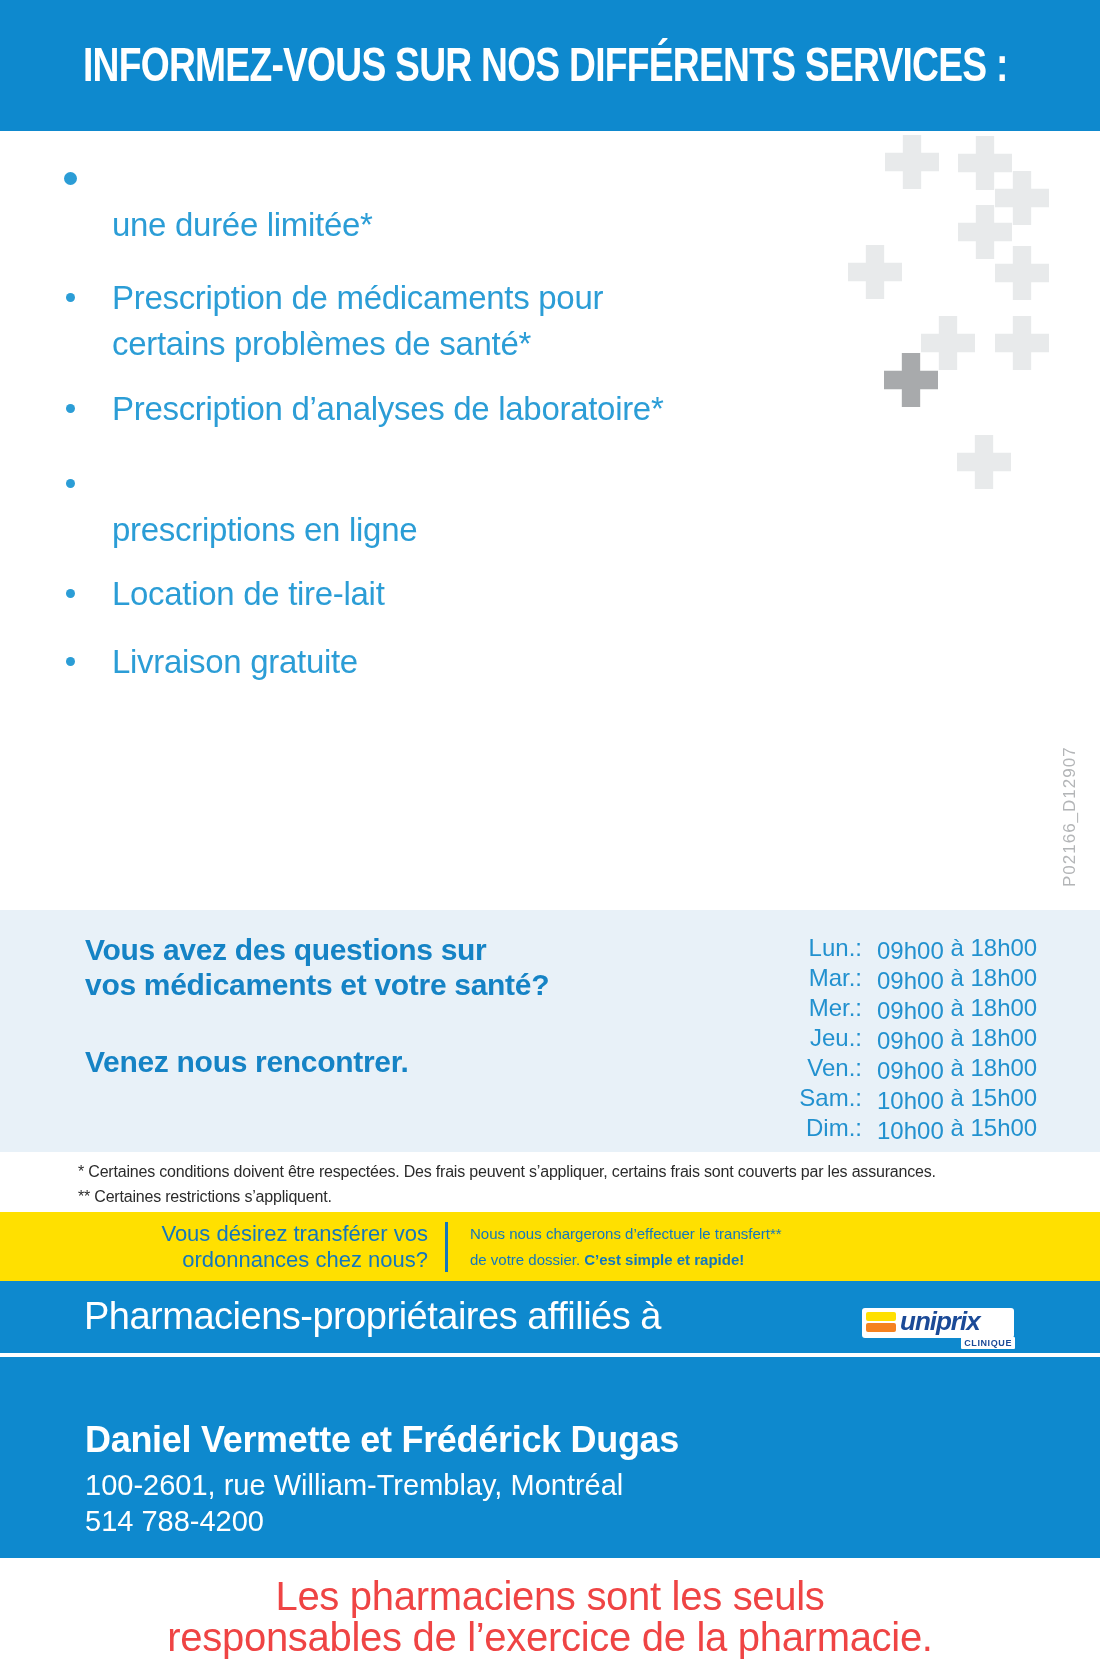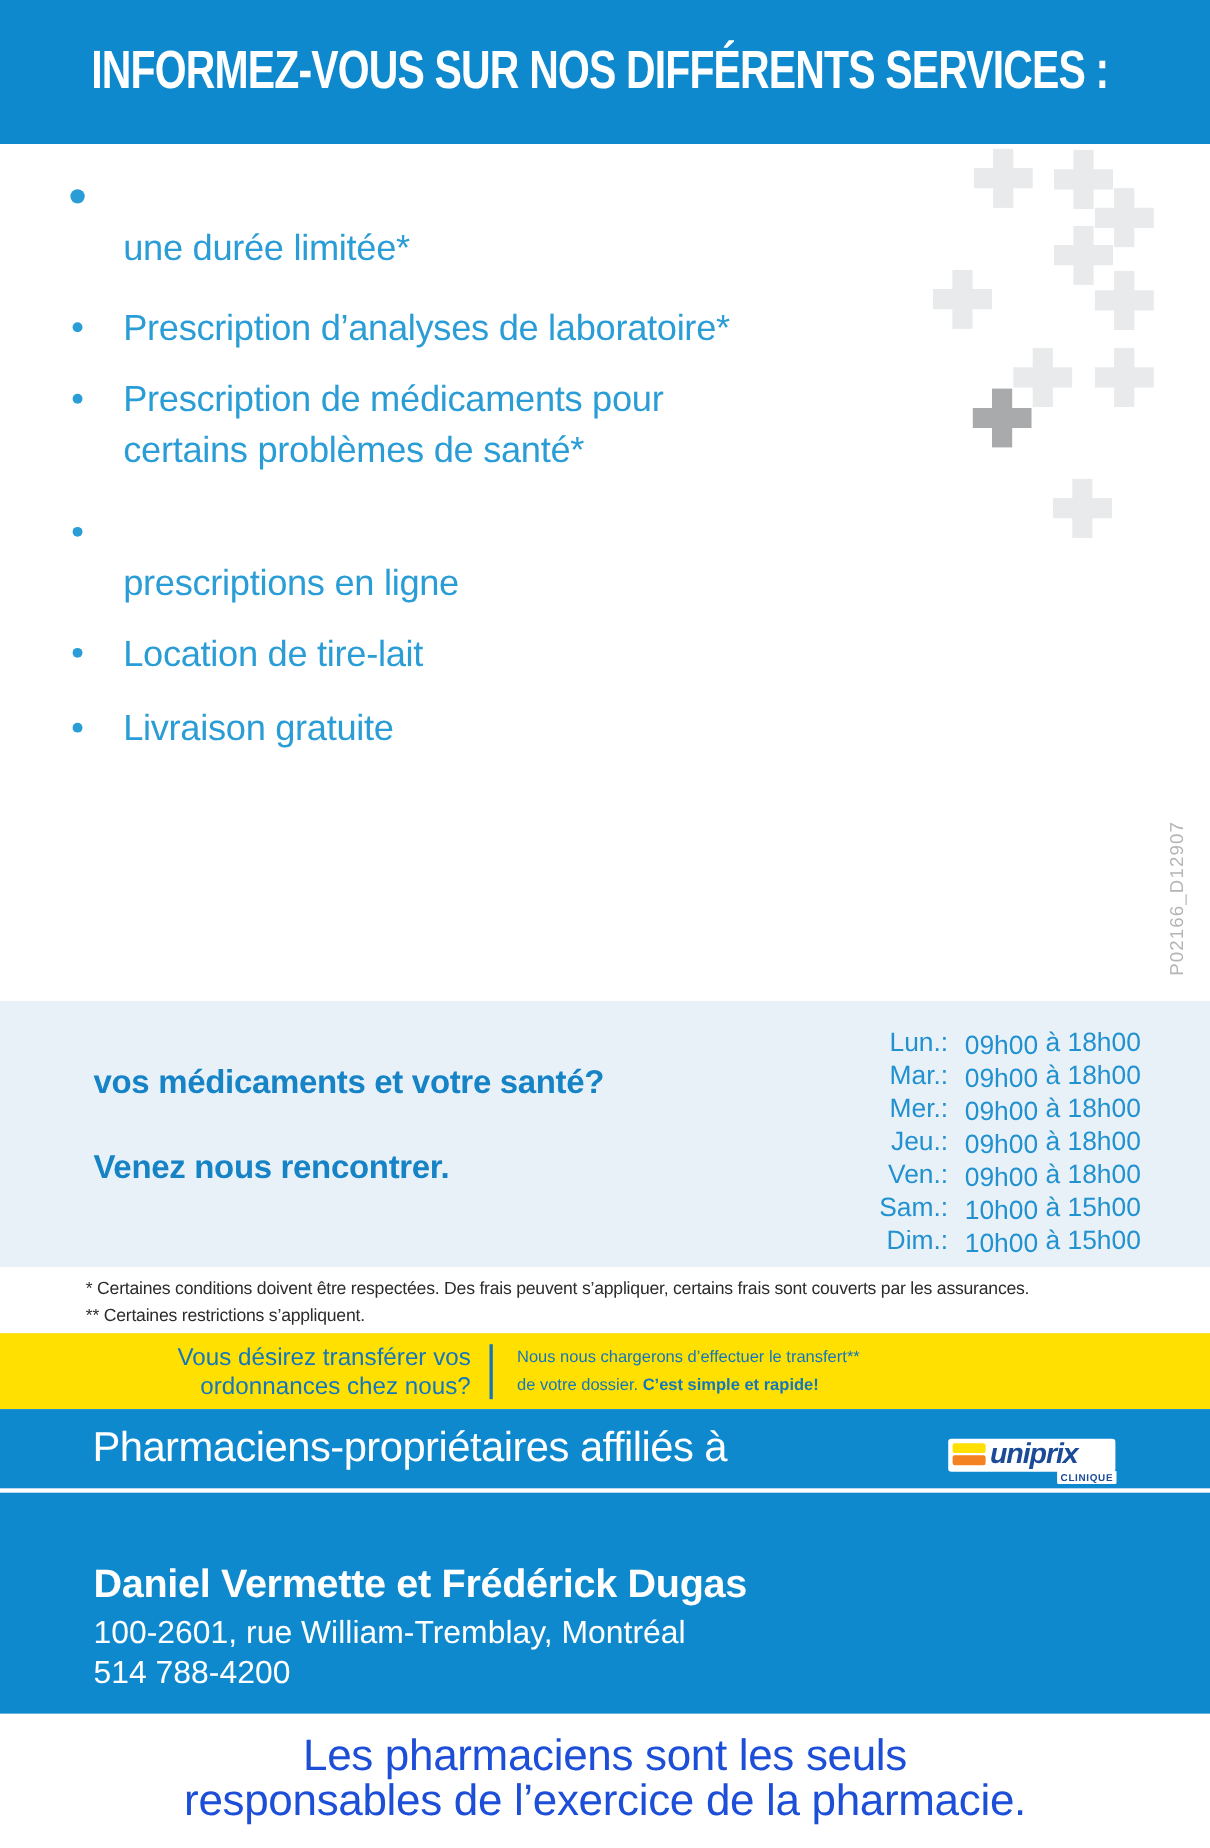--- a/index.html
+++ b/index.html
@@ -82,45 +82,45 @@
     font-size:9px;font-weight:700;letter-spacing:0.6px;padding:1px 3px;border-radius:1px;
   }
   
   .section-owner{position:absolute;left:0;top:1357px;width:1100px;height:201px;background:#0e89ce;color:#ffffff;}
   .owner-names{position:absolute;left:85px;top:62px;margin:0;font-size:36px;font-weight:700;letter-spacing:-0.3px;}
   .owner-address{position:absolute;left:85px;top:112px;margin:0;font-size:29px;text-align:center;}
   .owner-phone{position:absolute;left:85px;top:148px;margin:0;font-size:29px;}
   
   .section-legal{
     position:absolute;left:0;top:1558px;width:1100px;height:122px;background:#ffffff;
-    text-align:center;color:#1d4ed8;font-size:40px;line-height:41px;letter-spacing:-0.3px;
+    text-align:center;color:#ef4444;font-size:40px;line-height:41px;letter-spacing:-0.3px;
   }
   .section-legal .inner{padding-top:18px;}
 </style>
 </head>
 <body>
 
 <div class="page">
 
   <div class="band-header">
     <h1>INFORMEZ-VOUS SUR NOS DIFFÉRENTS SERVICES :</h1>
   </div>
 
   <div class="section-services">
     <ul class="services">
       <li>
         <br>
         <span>une durée limitée*</span>
       </li>
       <li>
-        <span>Prescription d’analyses de laboratoire*</span>
-      </li>
-      <li>
         <span>Prescription de médicaments pour</span><br>
         <span>certains problèmes de santé*</span>
+      </li>
+      <li>
+        <span>Prescription d’analyses de laboratoire*</span>
       </li>
       <li>
         <br>
         <span>prescriptions en ligne</span>
       </li>
       <li>
         <span>Location de tire-lait</span>
       </li>
       <li>
         <span>Livraison gratuite</span>
@@ -138,21 +138,21 @@
     <div class="cross" style="left:921px;top:316px;"></div>
     <div class="cross" style="left:995px;top:316px;"></div>
     <div class="cross" style="left:957px;top:435px;"></div>
     <div class="cross dark" style="left:884px;top:353px;"></div>
   </div>
 
   <div class="print-code">P02166_D12907</div>
 
   <div class="section-questions">
     <div class="q-block">
-      <br>
+      <span>Vous avez des questions sur</span><br>
       <span>vos médicaments et votre santé?</span>
     </div>
     <div class="q-cta">Venez nous rencontrer.</div>
 
     <div class="hours">
       <div class="row">
         <span class="day">Lun.:</span>
         <span class="time"><span class="t-start">09h00</span> <span>à 18h00</span></span>
       </div>
       <div class="row">

